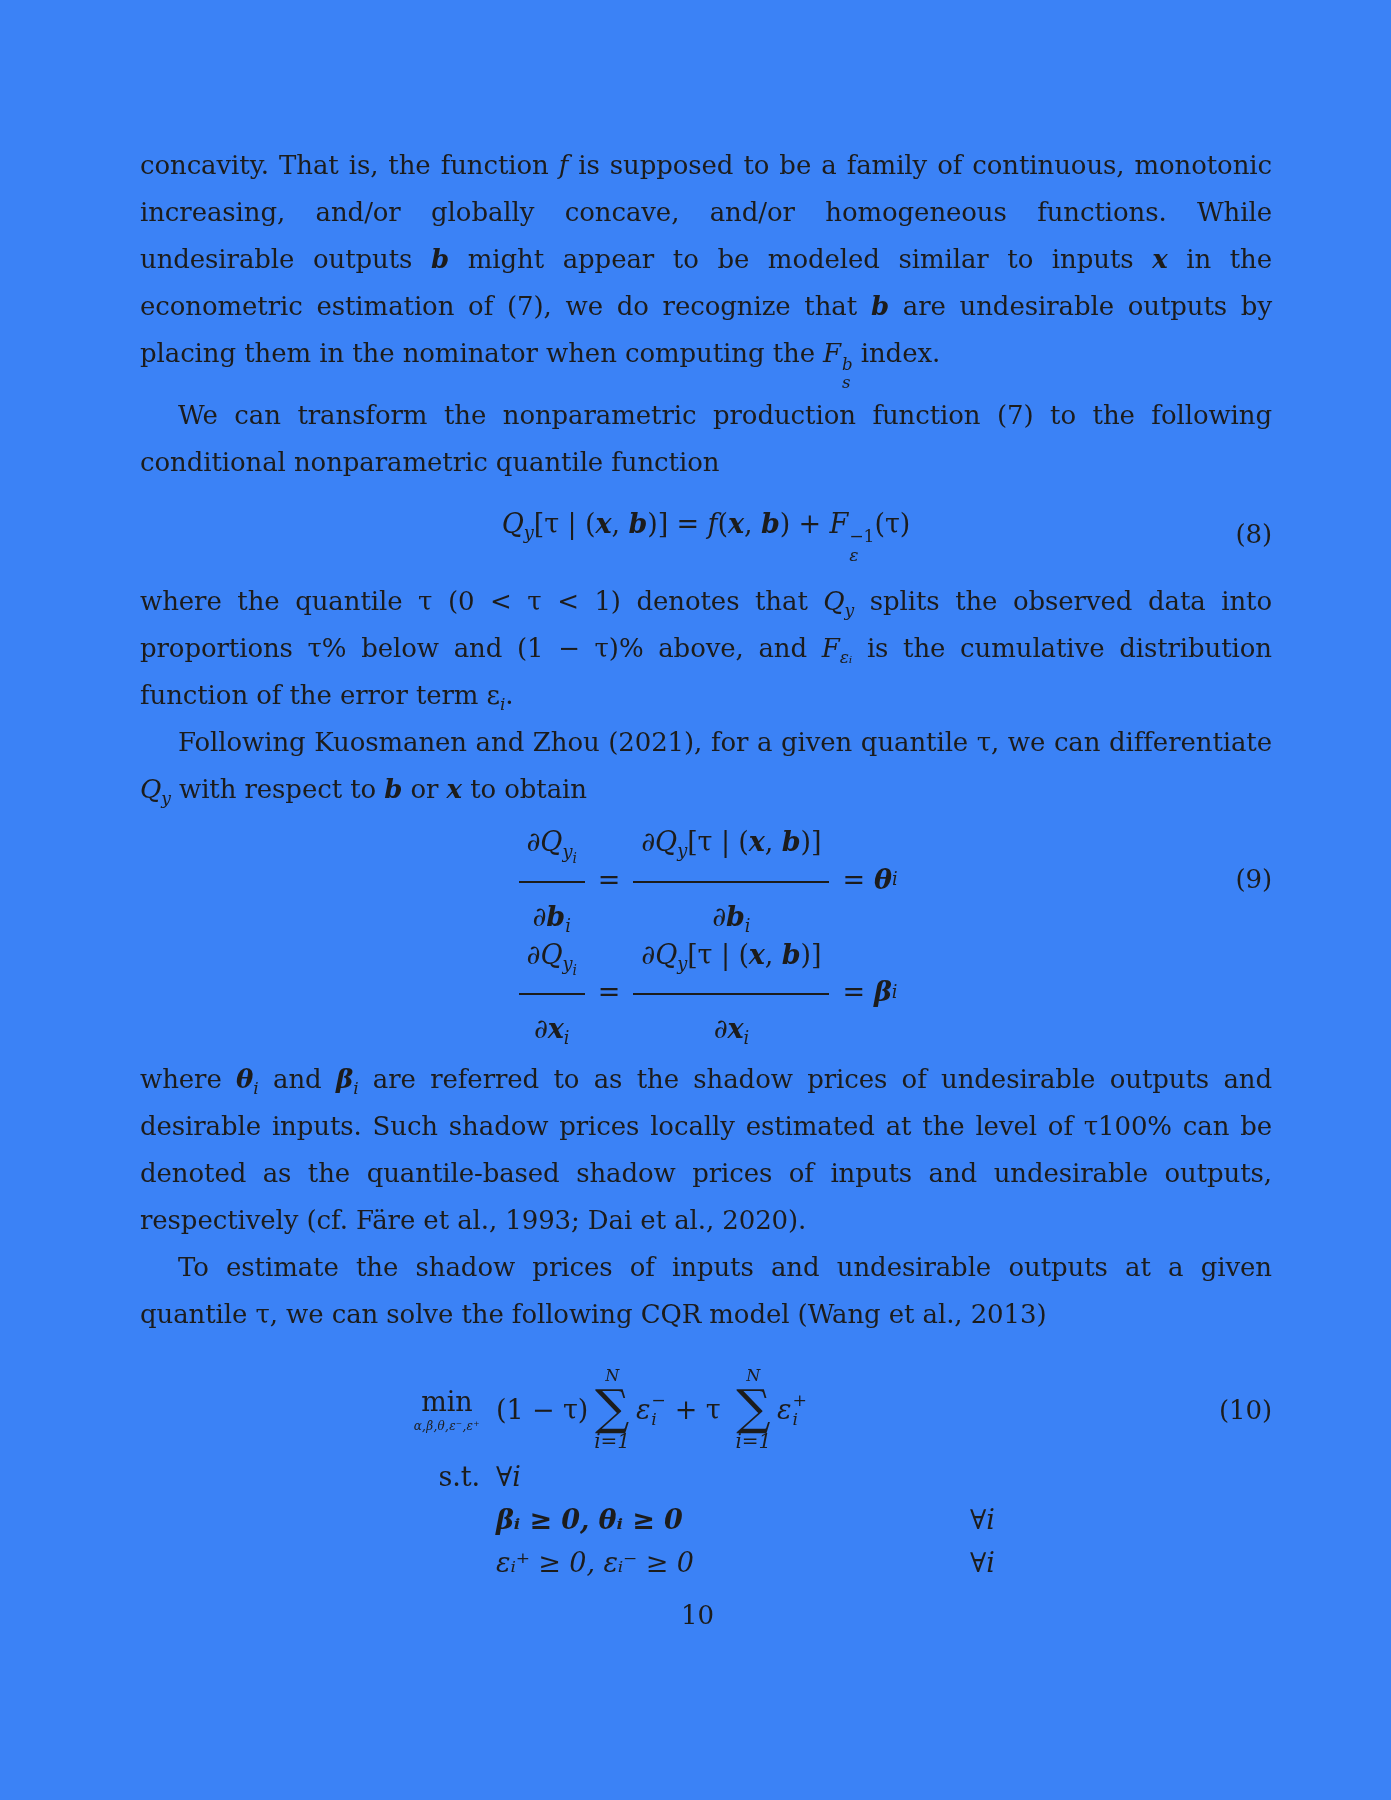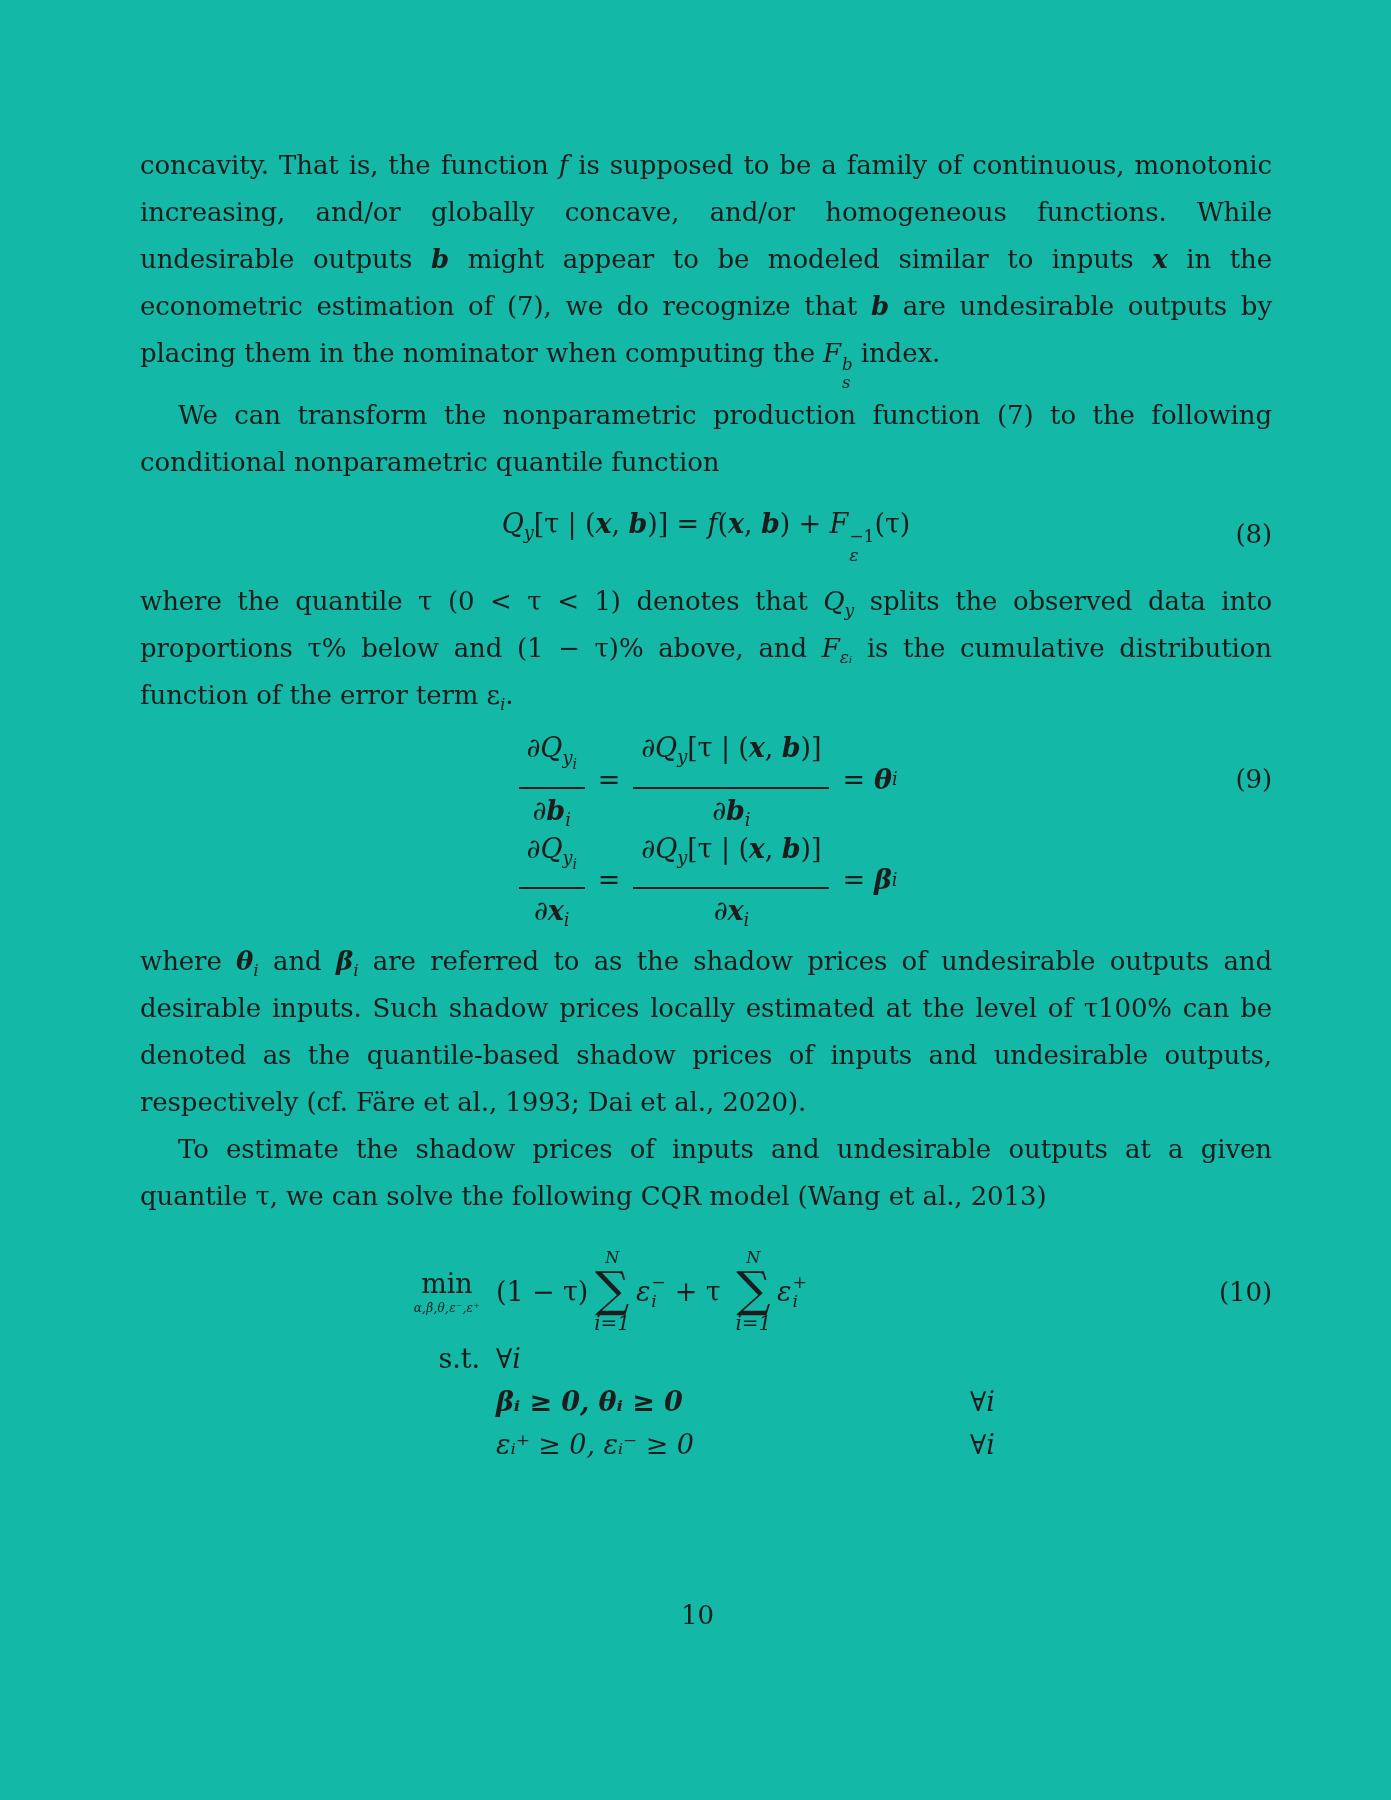--- a/index.html
+++ b/index.html
@@ -1,16 +1,16 @@
 <!DOCTYPE html>
 <html><head>
 <meta charset="utf-8">
 <style>
   html,body{margin:0;padding:0;background:#ffffff;}
-  .page{position:relative;width:1391px;height:1800px;background:#14b8a6;color:#1c1c1c;
+  .page{position:relative;width:1391px;height:1800px;background:#3b82f6;color:#1c1c1c;
         font-family:"DejaVu Serif","DejaVu Sans",serif;overflow:hidden;}
   .content{position:absolute;left:140px;top:142px;width:1132px;
            font-size:26px;line-height:47px;text-align:justify;letter-spacing:-0.1px;}
   .para{margin:0;padding:0;}
   .indent{text-indent:38px;}
   .it{font-style:italic;}
   .bi{font-style:italic;font-weight:bold;}
   sub,sup{line-height:0;}
   sub{font-size:0.66em;}
   sub sub{font-size:0.78em;}
@@ -18,21 +18,21 @@
           vertical-align:-0.5em;font-size:0.64em;line-height:1.08;margin-left:1px;}
   
   .eqrow{position:relative;display:flex;justify-content:center;align-items:center;text-align:left;}
   .eq8row{margin:18px 0 14px;font-size:27px;line-height:1.5;}
   .eqnum{position:absolute;right:0;top:50%;transform:translateY(-50%);font-size:26px;font-style:normal;}
   .eq9{margin:12px 0 10px;}
   .eq9 .eqrow{margin:4px 0;font-size:27px;line-height:1.25;}
   .eqflex{display:inline-flex;align-items:center;}
   .frac{display:inline-flex;flex-direction:column;align-items:center;margin:0 4px;}
   .frac .num{border-bottom:2px solid #1c1c1c;padding:0 8px 22px;text-align:center;width:100%;box-sizing:border-box;}
-  .frac .den{padding:5px 8px 0;text-align:center;}
+  .frac .den{padding:5px 8px 0;text-align:center;margin-top:12px;}
   .mid{margin:0 9px;}
   
   .cqr{position:relative;margin-top:30px;font-size:27px;}
   .cqr-row{position:relative;display:flex;}
   .cqr .label{flex:none;width:356px;box-sizing:border-box;padding-right:16px;
               display:flex;justify-content:flex-end;align-items:center;}
   .cqr .expr{flex:none;width:474px;box-sizing:border-box;}
   .cqr .quant{flex:none;}
   .cqr-crow{display:flex;align-items:baseline;margin:9px 0;line-height:1.25;}
   .minop{display:inline-flex;flex-direction:column;align-items:center;line-height:1.1;}
@@ -60,20 +60,21 @@
     <div class="eqrow eq8row">
       <span class="eqbody"><span class="it">Q</span><sub class="it">y</sub><span>[τ | (</span><span class="bi">x</span><span>, </span><span class="bi">b</span><span>)] = </span><span class="it">f</span><span>(</span><span class="bi">x</span><span>, </span><span class="bi">b</span><span>) + </span><span class="it">F</span><span class="supsub">
             <span>−1</span>
             <span class="it">ε</span>
           </span><span>(τ)</span></span>
       <span class="eqnum">(8)</span>
     </div>
 
     <p class="para"><span>where the quantile τ (0 &lt; τ &lt; 1) denotes that </span><span class="it">Q</span><sub class="it">y</sub><span> splits the observed data into proportions τ% below and (1 − τ)% above, and </span><span class="it">F</span><sub class="it">εᵢ</sub><span> is the cumulative distribution function of the error term ε</span><sub class="it">i</sub><span>.</span></p>
 
+    <p class="para indent"><span>Following Kuosmanen and Zhou (2021), for a given quantile τ, we can differentiate </span><span class="it">Q</span><sub class="it">y</sub><span> with respect to </span><span class="bi">b</span><span> or </span><span class="bi">x</span><span> to obtain</span></p>
 
     <div class="eq9">
       <div class="eqrow">
         <span class="eqbody eqflex">
           <span class="frac">
               <span class="num"><span class="it">∂Q</span><sub class="it"><span>y</span><sub>i</sub></sub></span>
               <span class="den"><span class="it">∂</span><span class="bi">b</span><sub class="it">i</sub></span>
             </span>
           <span class="mid">=</span>
           <span class="frac">

